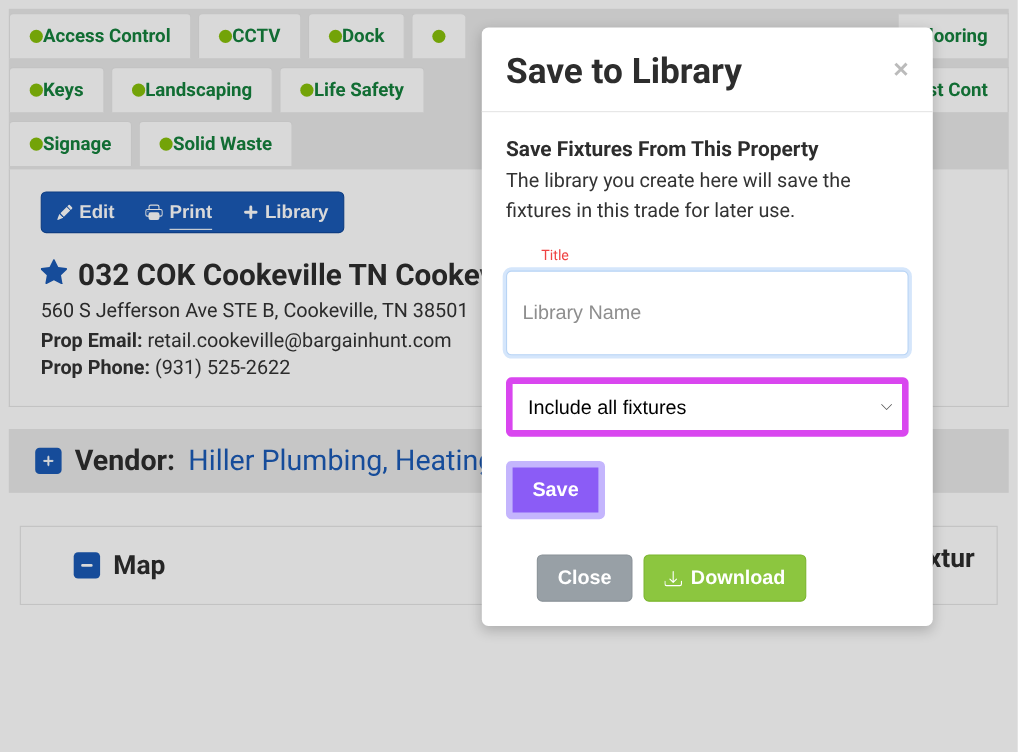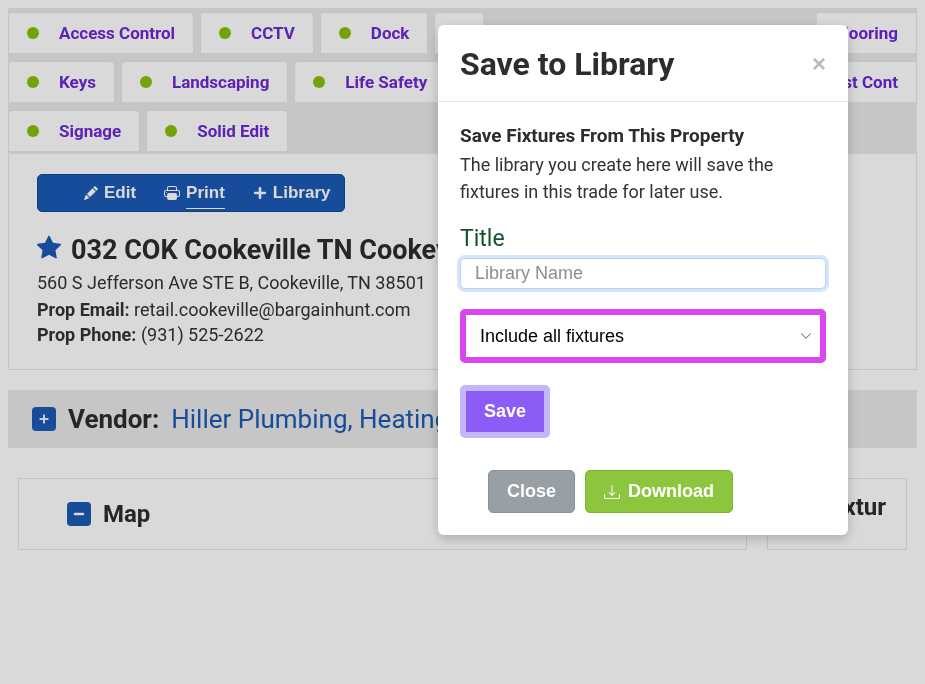--- a/index.html
+++ b/index.html
@@ -36,22 +36,22 @@
   padding: 4px 0;
 }
 .tab {
   background: #fff;
   border: 1px solid #e5e5e5;
   border-bottom: none;
   border-radius: 4px 4px 0 0;
   padding: 10px 18px;
   display: inline-flex;
   align-items: center;
-  gap: 20px;
-  color: #6d28d9;
+  gap: 0;
+  color: #15803d;
   font-weight: 700;
   font-size: 17px;
   cursor: pointer;
   white-space: nowrap;
 }
 .tab.cut {
   border-right: none;
 }
 .status-dot {
   width: 12px;
@@ -67,21 +67,20 @@
   padding: 20px 28px;
   margin-top: -1px;
 }
 .btn-group {
   display: inline-flex;
   background: #1a5ab5;
   border: 1px solid #11489a;
   border-radius: 5px;
   overflow: hidden;
   margin-bottom: 22px;
-  padding-left: 32px;
 }
 .btn-group .btn {
   background: transparent;
   border: none;
   color: #fff;
   padding: 8px 14px;
   font-size: 17px;
   font-weight: 600;
   display: inline-flex;
   align-items: center;
@@ -228,27 +227,28 @@
   color: #2d2d2d;
   margin-bottom: 4px;
 }
 .section-desc {
   font-size: 18px;
   color: #333;
   line-height: 1.5;
   margin-bottom: 20px;
 }
 .field-label {
-  font-size: 23px;
-  color: #14532d;
+  font-size: 13px;
+  color: #ef4444;
   margin-bottom: 6px;
+  margin-left: 32px;
 }
 .text-input {
   width: 100%;
-  padding: 4px 14px;
+  padding: 27px 14px;
   font-size: 18px;
   border: 1px solid #b8d4f5;
   border-radius: 5px;
   box-shadow: 0 0 0 3px rgba(66,139,235,0.22);
   outline: none;
   margin-bottom: 20px;
 }
 .text-input::placeholder {
   color: #8e8e8e;
 }
@@ -364,21 +364,21 @@
           <span>Pest Cont</span>
         </div>
     </div>
     <div class="tabs-row">
       <div class="tab">
           <span class="status-dot"></span>
           <span>Signage</span>
         </div>
       <div class="tab">
           <span class="status-dot"></span>
-          <span>Solid Edit</span>
+          <span>Solid Waste</span>
         </div>
     </div>
   </div>
 
   <div class="content-card">
     <div class="btn-group">
       <button class="btn">
         <svg width="14" height="14" viewBox="0 0 16 16" fill="#fff">
             <path d="M12.854.146a.5.5 0 0 0-.707 0L10.5 1.793 14.207 5.5l1.647-1.646a.5.5 0 0 0 0-.708l-3-3zm.646 6.061L9.793 2.5 3.293 9H3.5a.5.5 0 0 1 .5.5v.5h.5a.5.5 0 0 1 .5.5v.5h.5a.5.5 0 0 1 .5.5v.5h.5a.5.5 0 0 1 .5.5v.207l6.5-6.5zm-7.468 7.468A.5.5 0 0 1 6 13.5V13h-.5a.5.5 0 0 1-.5-.5V12h-.5a.5.5 0 0 1-.5-.5V11h-.5a.5.5 0 0 1-.5-.5V10h-.5a.499.499 0 0 1-.175-.032l-.179.178a.5.5 0 0 0-.11.168l-2 5a.5.5 0 0 0 .65.65l5-2a.5.5 0 0 0 .168-.11l.178-.178z"></path>
           </svg>

